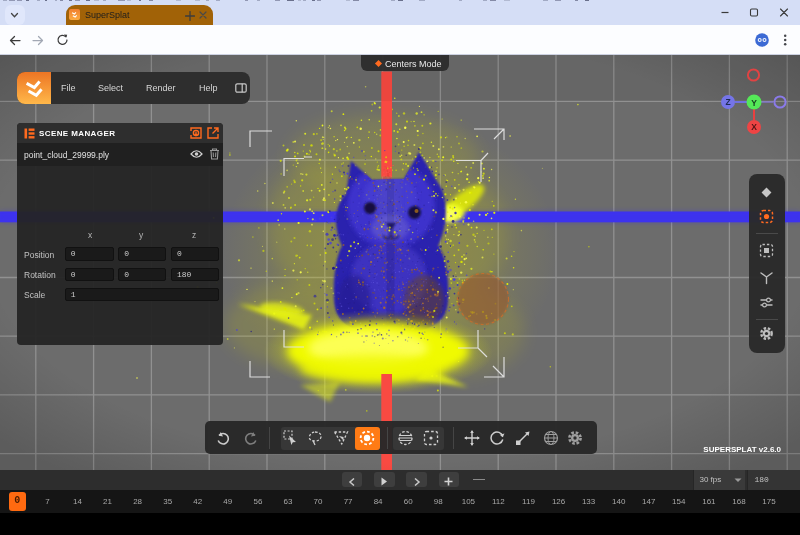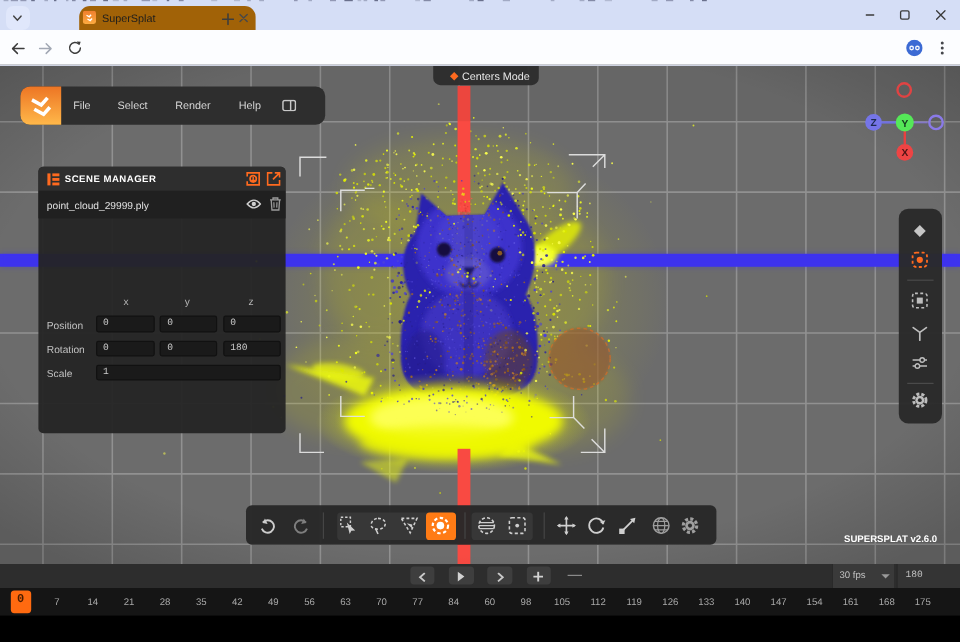--- a/index.html
+++ b/index.html
@@ -11,36 +11,36 @@
   
   #tabstrip { position:absolute; left:0; top:0; width:800px; height:25px; background:#d5def6; }
   #tab { position:absolute; left:29px; top:4.5px; width:147px; height:20.5px; background:#a16207;
       border-radius:9px 9px 0 0;margin-left:37px; }
   #tabtitle { position:absolute; left:19px; top:5.5px; font-size:9px; color:#1d1d1d; }
   #toolbar { position:absolute; left:0; top:25px; width:800px; height:29px; background:#fcfdff; }
   #omni { position:absolute; left:77.5px; top:3.5px; width:664px; height:21.5px; background:#e9eefb; border-radius:11px; }
   #urltext { position:absolute; left:25px; top:5px; font-size:9.5px; color:#1d1d20; }
 
   
-  #menubar { position:absolute; left:17px; top:71.5px; width:254px; height:32px;
+  #menubar { position:absolute; left:17px; top:71.5px; width:233px; height:32px;
      background:#2e2e2e; border-radius:8px; }
   #logo { position:absolute; left:0; top:0; width:34px; height:32px;
      background:linear-gradient(180deg,#ed7524,#ffb84a); border-radius:8px 0 0 8px; }
   .mitem { position:absolute; top:11px; font-size:9px; color:#d6d6d6; }
 
   
   #pill { position:absolute; left:361px; top:55px; width:88px; height:16px;
      background:rgba(44,44,44,0.95); border-radius:0 0 6px 6px; }
   #pill .txt { position:absolute; left:24px; top:3.5px; font-size:9px; color:#e8e8e8; }
   #pill .dia { position:absolute; left:14.5px; top:5.5px; width:5px; height:5px; background:#ff6a1f;
      transform:rotate(45deg); }
 
   
-  #scenepanel { position:absolute; left:32px; top:123px; width:205.5px; height:222px;
-      background:rgba(36,36,36,0.945); border-radius:4px;margin-top:16px; }
+  #scenepanel { position:absolute; left:17px; top:123px; width:205.5px; height:222px;
+      background:rgba(36,36,36,0.945); border-radius:4px; }
   .phead { position:absolute; left:0; width:100%; height:19.5px; background:#2e2e2e; }
   .phead .t { position:absolute; left:22px; top:5.5px; font-size:8px; font-weight:bold;
       color:#ffffff; letter-spacing:0.4px; }
   #filerow { position:absolute; left:0; top:19.5px; width:100%; height:23px; background:#202020; }
   #filerow .t { position:absolute; left:7px; top:7px; font-size:8.5px; color:#e0e0e0; }
   .frm-label { position:absolute; left:7px; font-size:8.5px; color:#c2c2c2; }
   .fld { position:absolute; height:13.5px; background:#1a1a1a; border:1px solid #111;
       border-radius:2px; color:#cccccc; font-family:"Liberation Mono",monospace;
       font-size:8px; padding-left:5px; line-height:12px; }
   .collab { position:absolute; top:107px; font-size:8.5px; color:#b4b4b4; }

